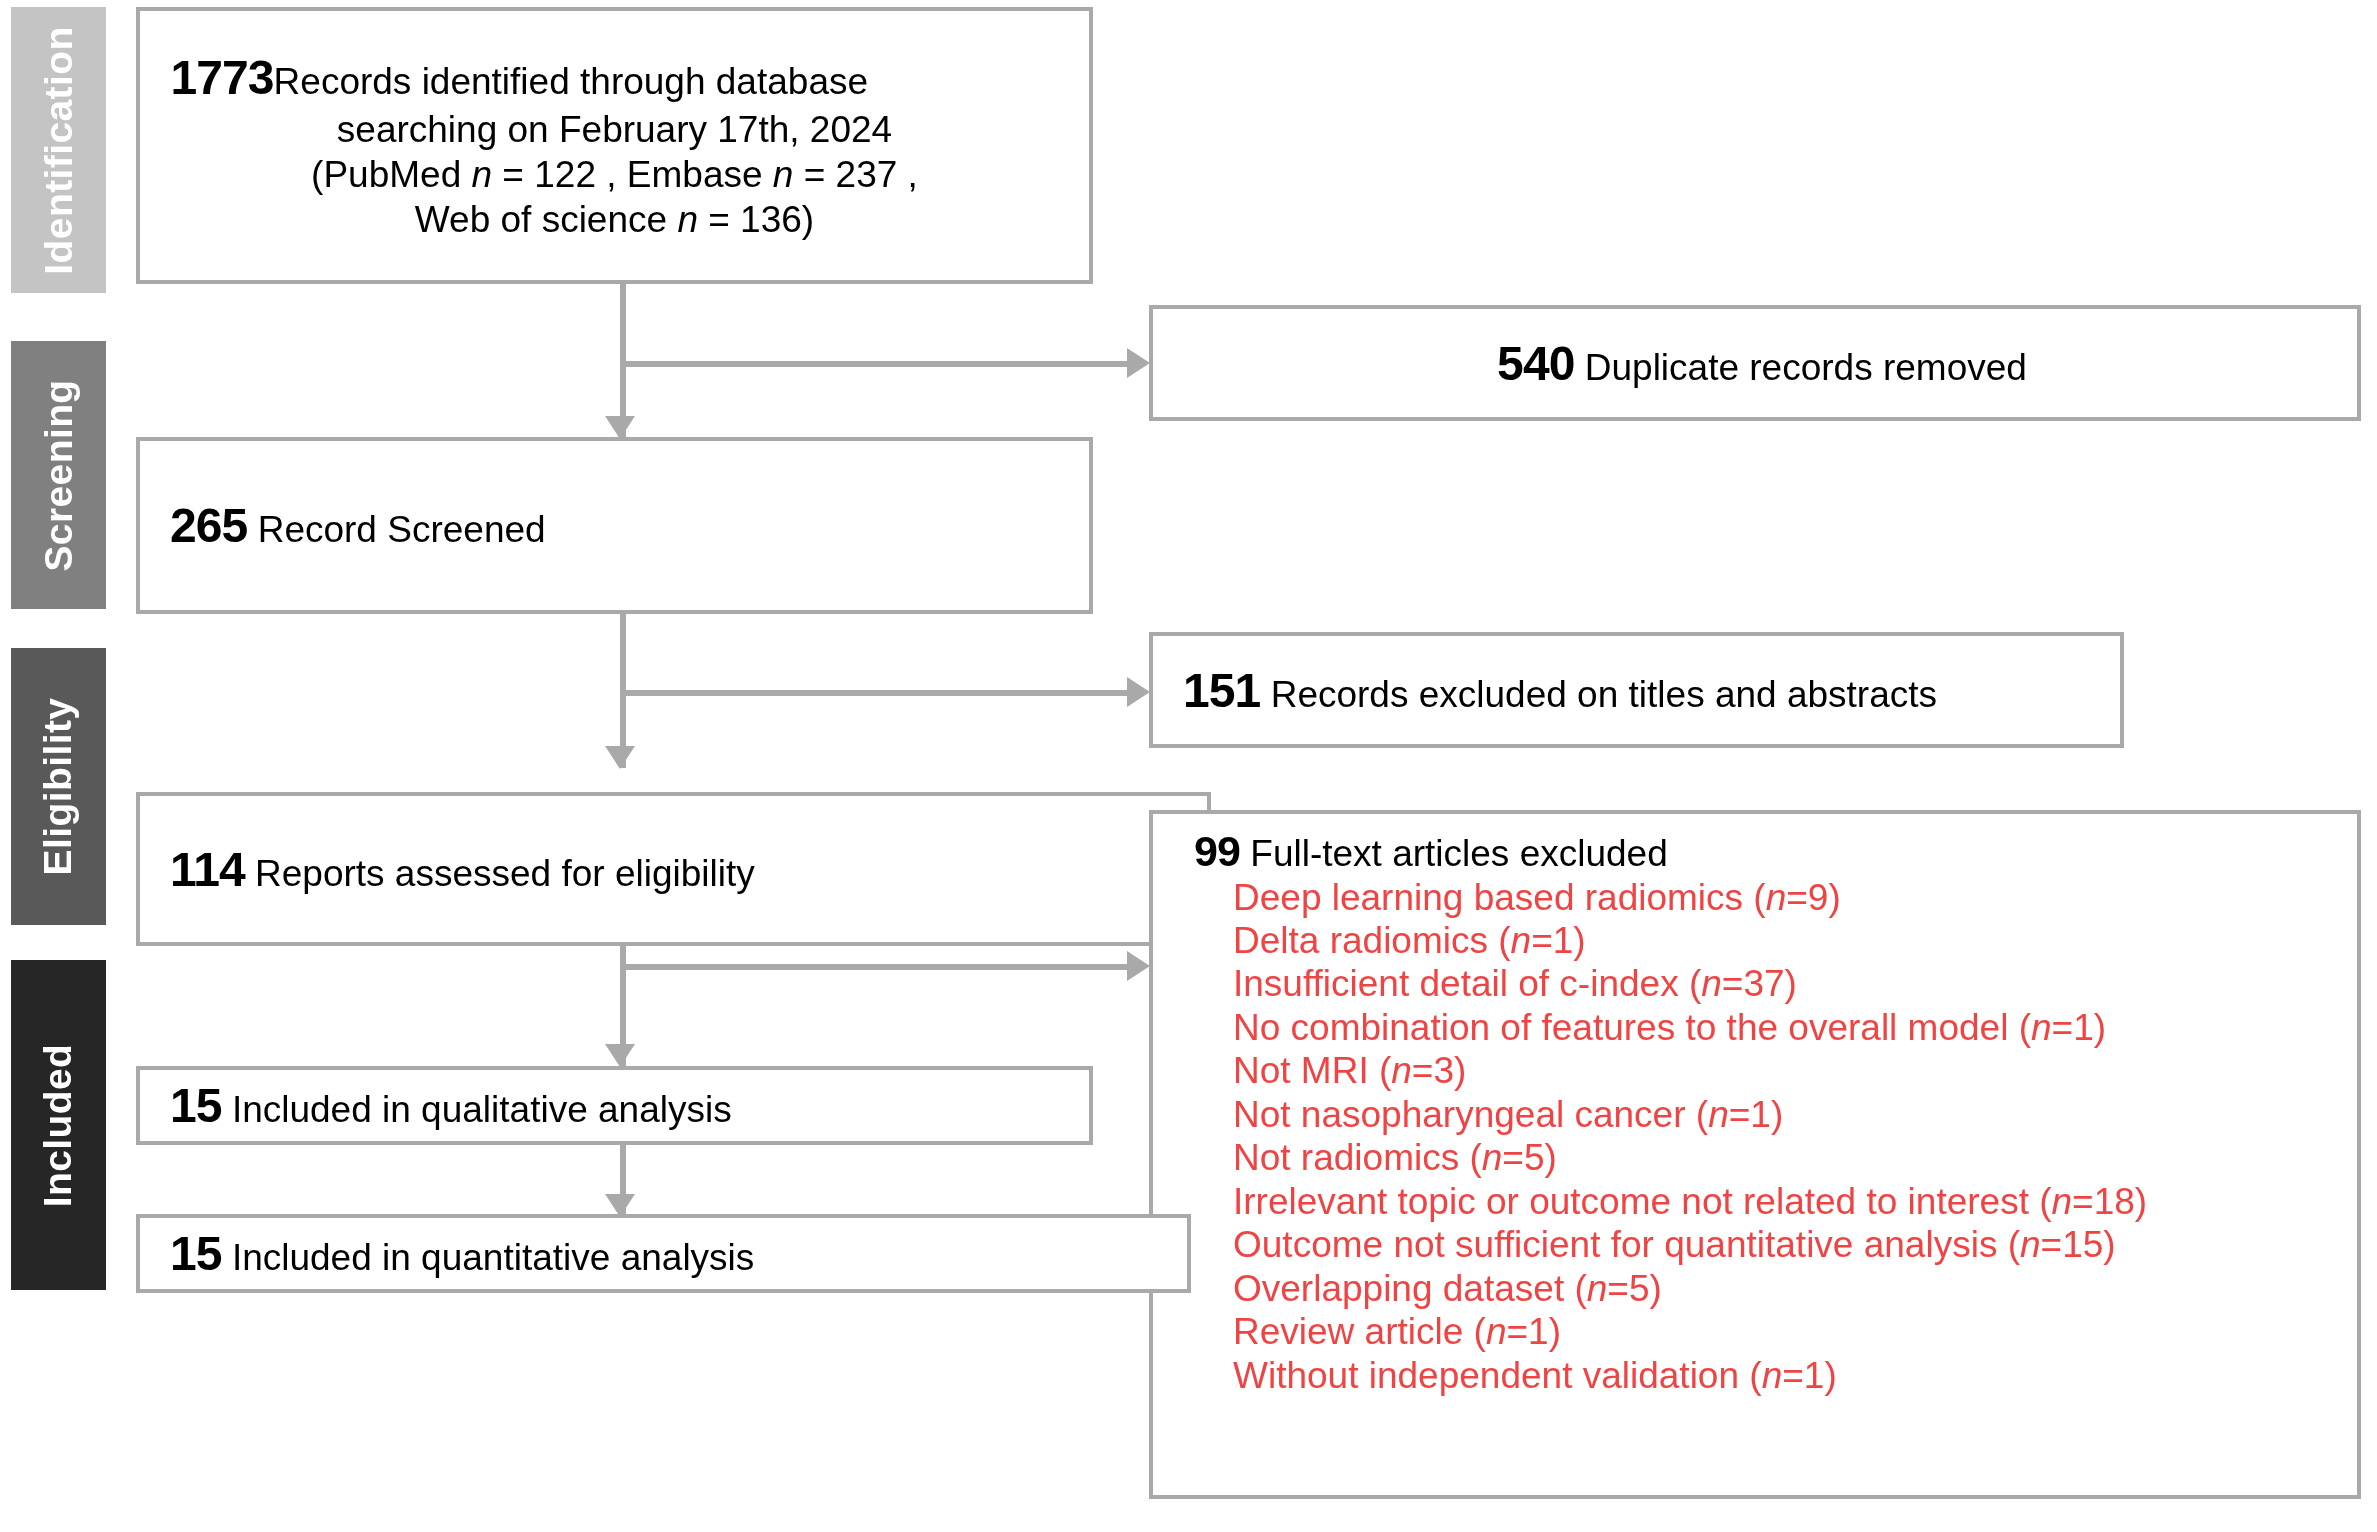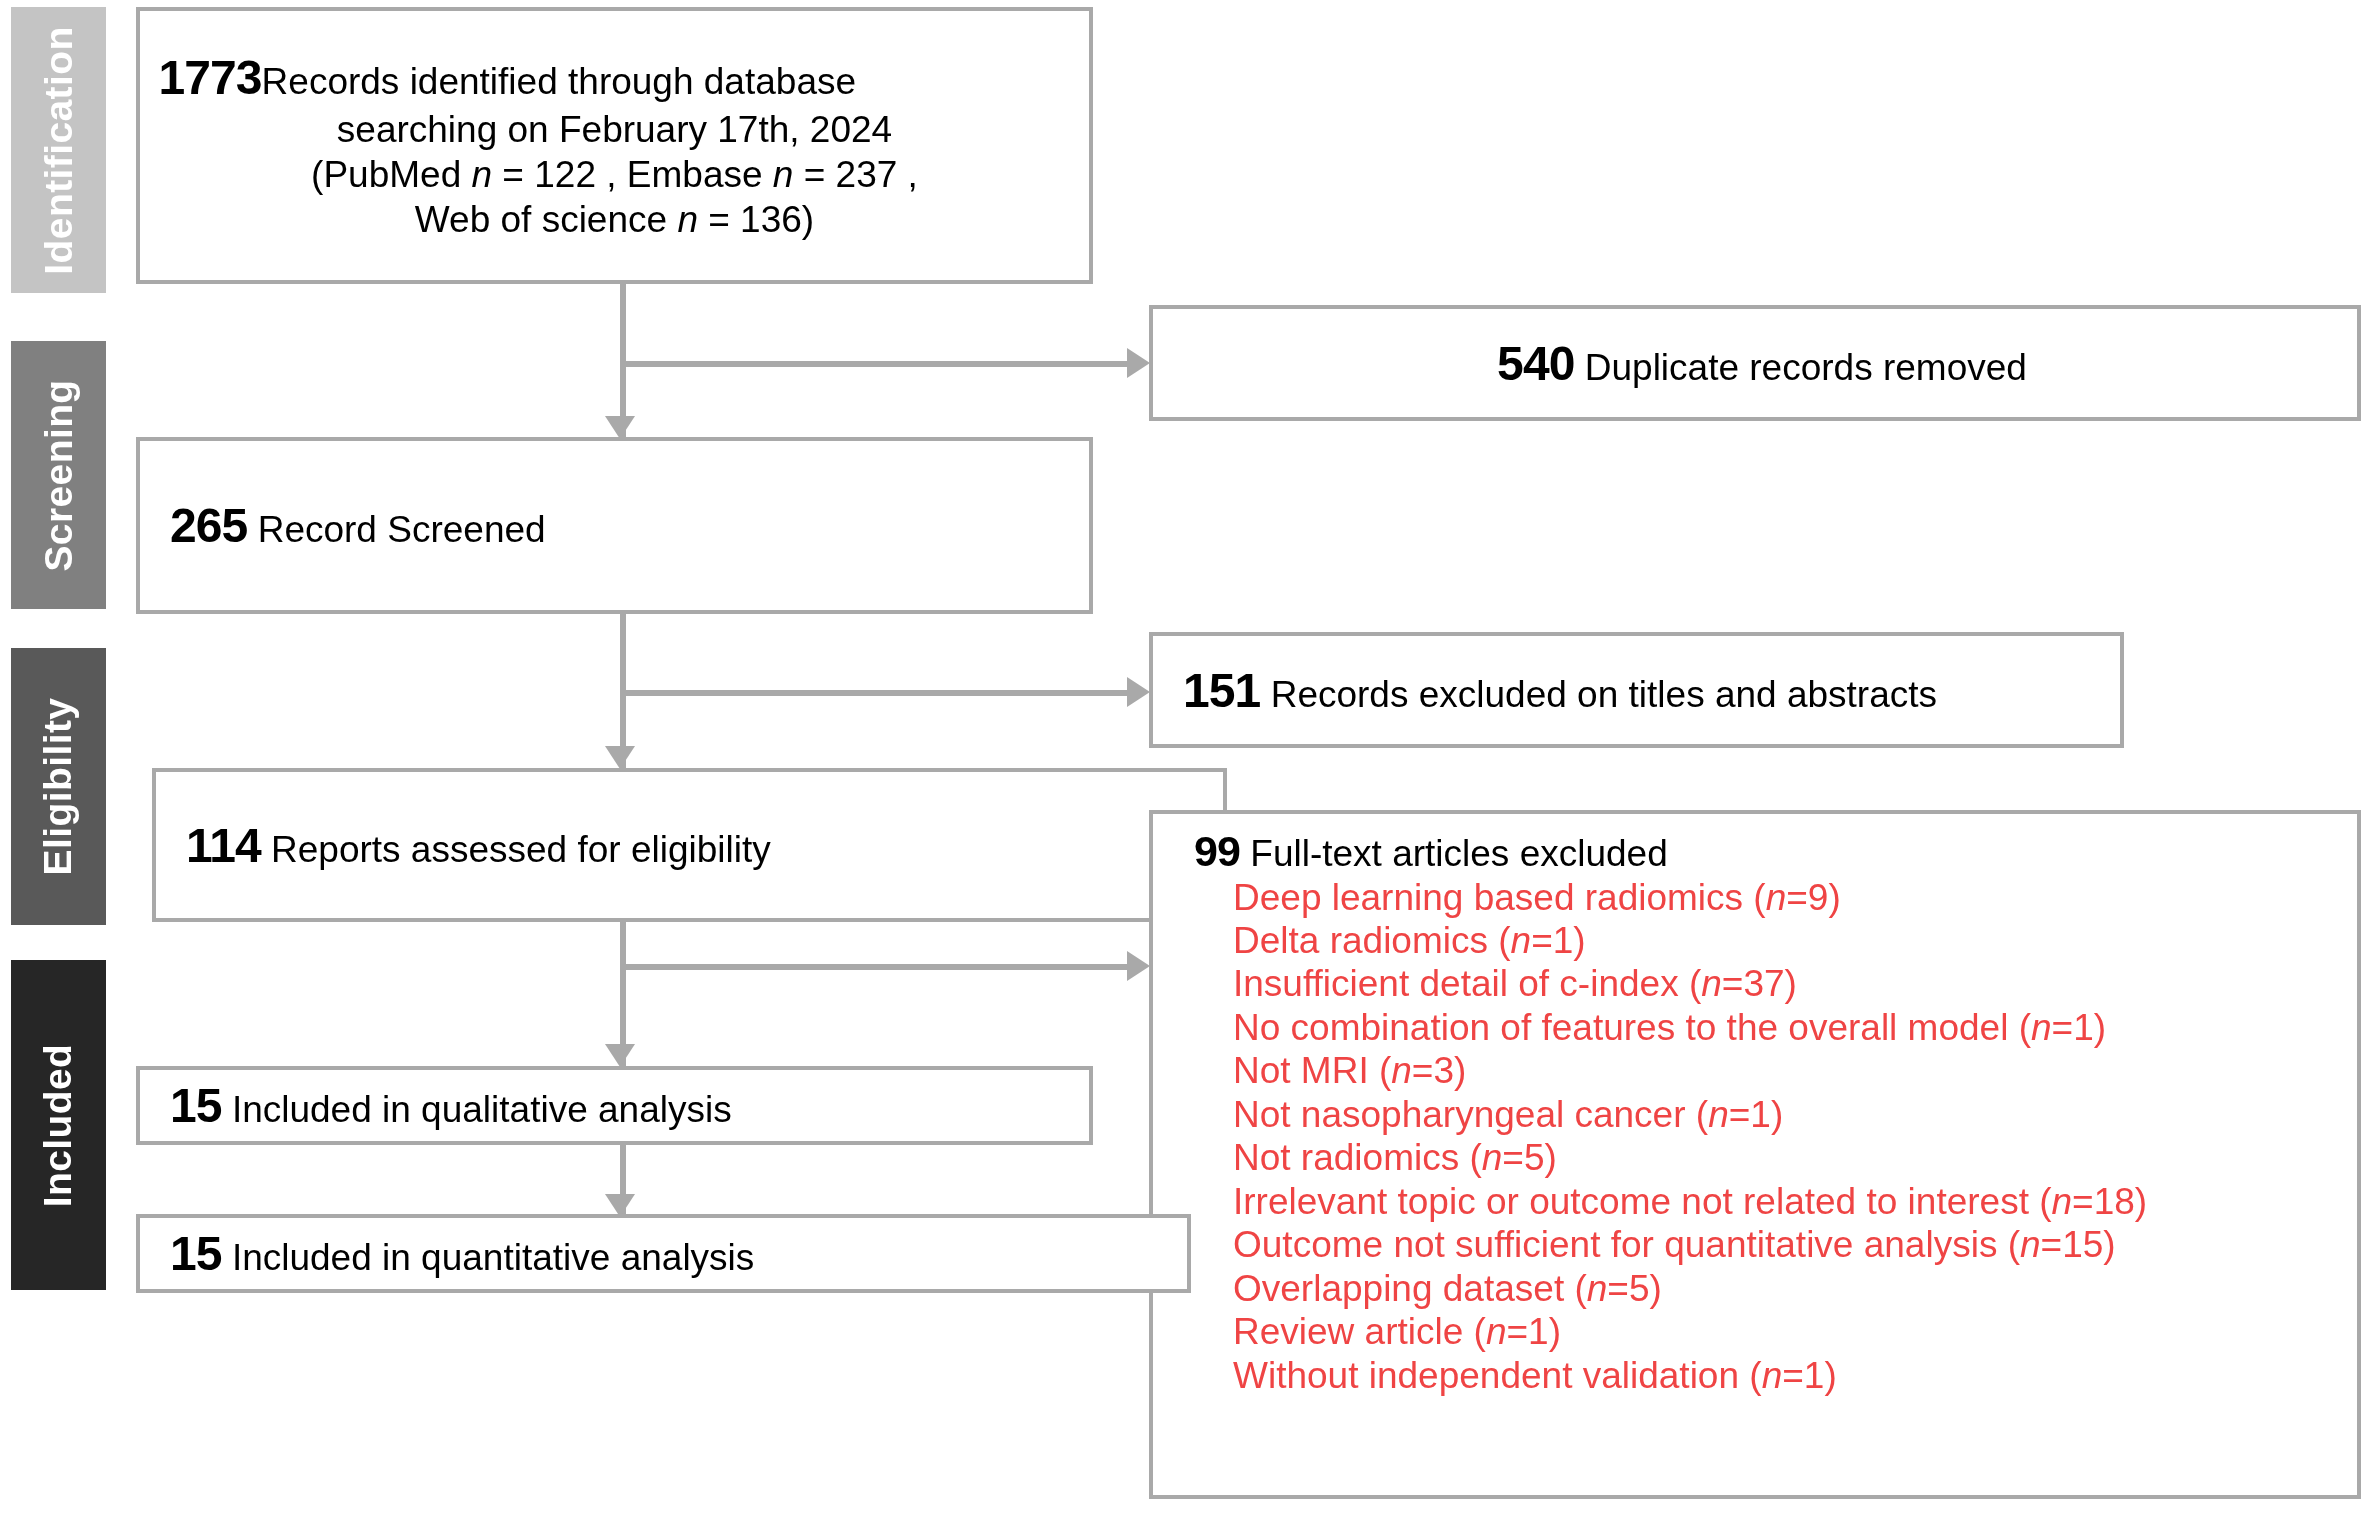--- a/index.html
+++ b/index.html
@@ -60,21 +60,21 @@
     font-size: 37px;
     color: #000000;
   }
   .ital { font-style: italic; }
 
   
   .stack-center {
     display: block;
     width: 100%;
     text-align: center;
-    padding: 0 13px;
+    padding: 0 25px;
     box-sizing: border-box;
   }
   .stack-center .row1 { text-align: left; padding-left: 5.4px; }
   .stack-center .rown { line-height: 1.22; }
 
   
   .excl-inner {
     padding: 12.5px 16px 12.5px 25px;
     width: 100%;
     box-sizing: border-box;
@@ -185,21 +185,21 @@
       <span class="num">265</span><span class="txt">&nbsp;</span><span class="txt">Record  Screened</span>
     </div>
   </div>
 
   <div class="box" style="left:1149px; top:632px; width:975px; height:116px;justify-content:center;">
     <div class="box-inner">
       <span class="num">151</span><span class="txt">&nbsp;</span><span class="txt">Records excluded on titles and abstracts</span>
     </div>
   </div>
 
-  <div class="box" style="left:136px; top:768px; width:1075px; height:154px;margin-left:16px;">
+  <div class="box" style="left:136px; top:792px; width:1075px; height:154px;">
     <div class="box-inner">
       <span class="num">114</span><span class="txt">&nbsp;</span><span class="txt">Reports assessed for eligibility</span>
     </div>
   </div>
 
   <div class="box" style="left:1149px; top:810px; width:1212px; height:689px; align-items:flex-start;">
     <div class="excl-inner">
       <div class="excl-head">
         <span class="num" style="font-size:43px;margin-top:43px;">99</span><span class="txt">&nbsp;</span><span class="txt">Full-text articles excluded</span>
       </div>

